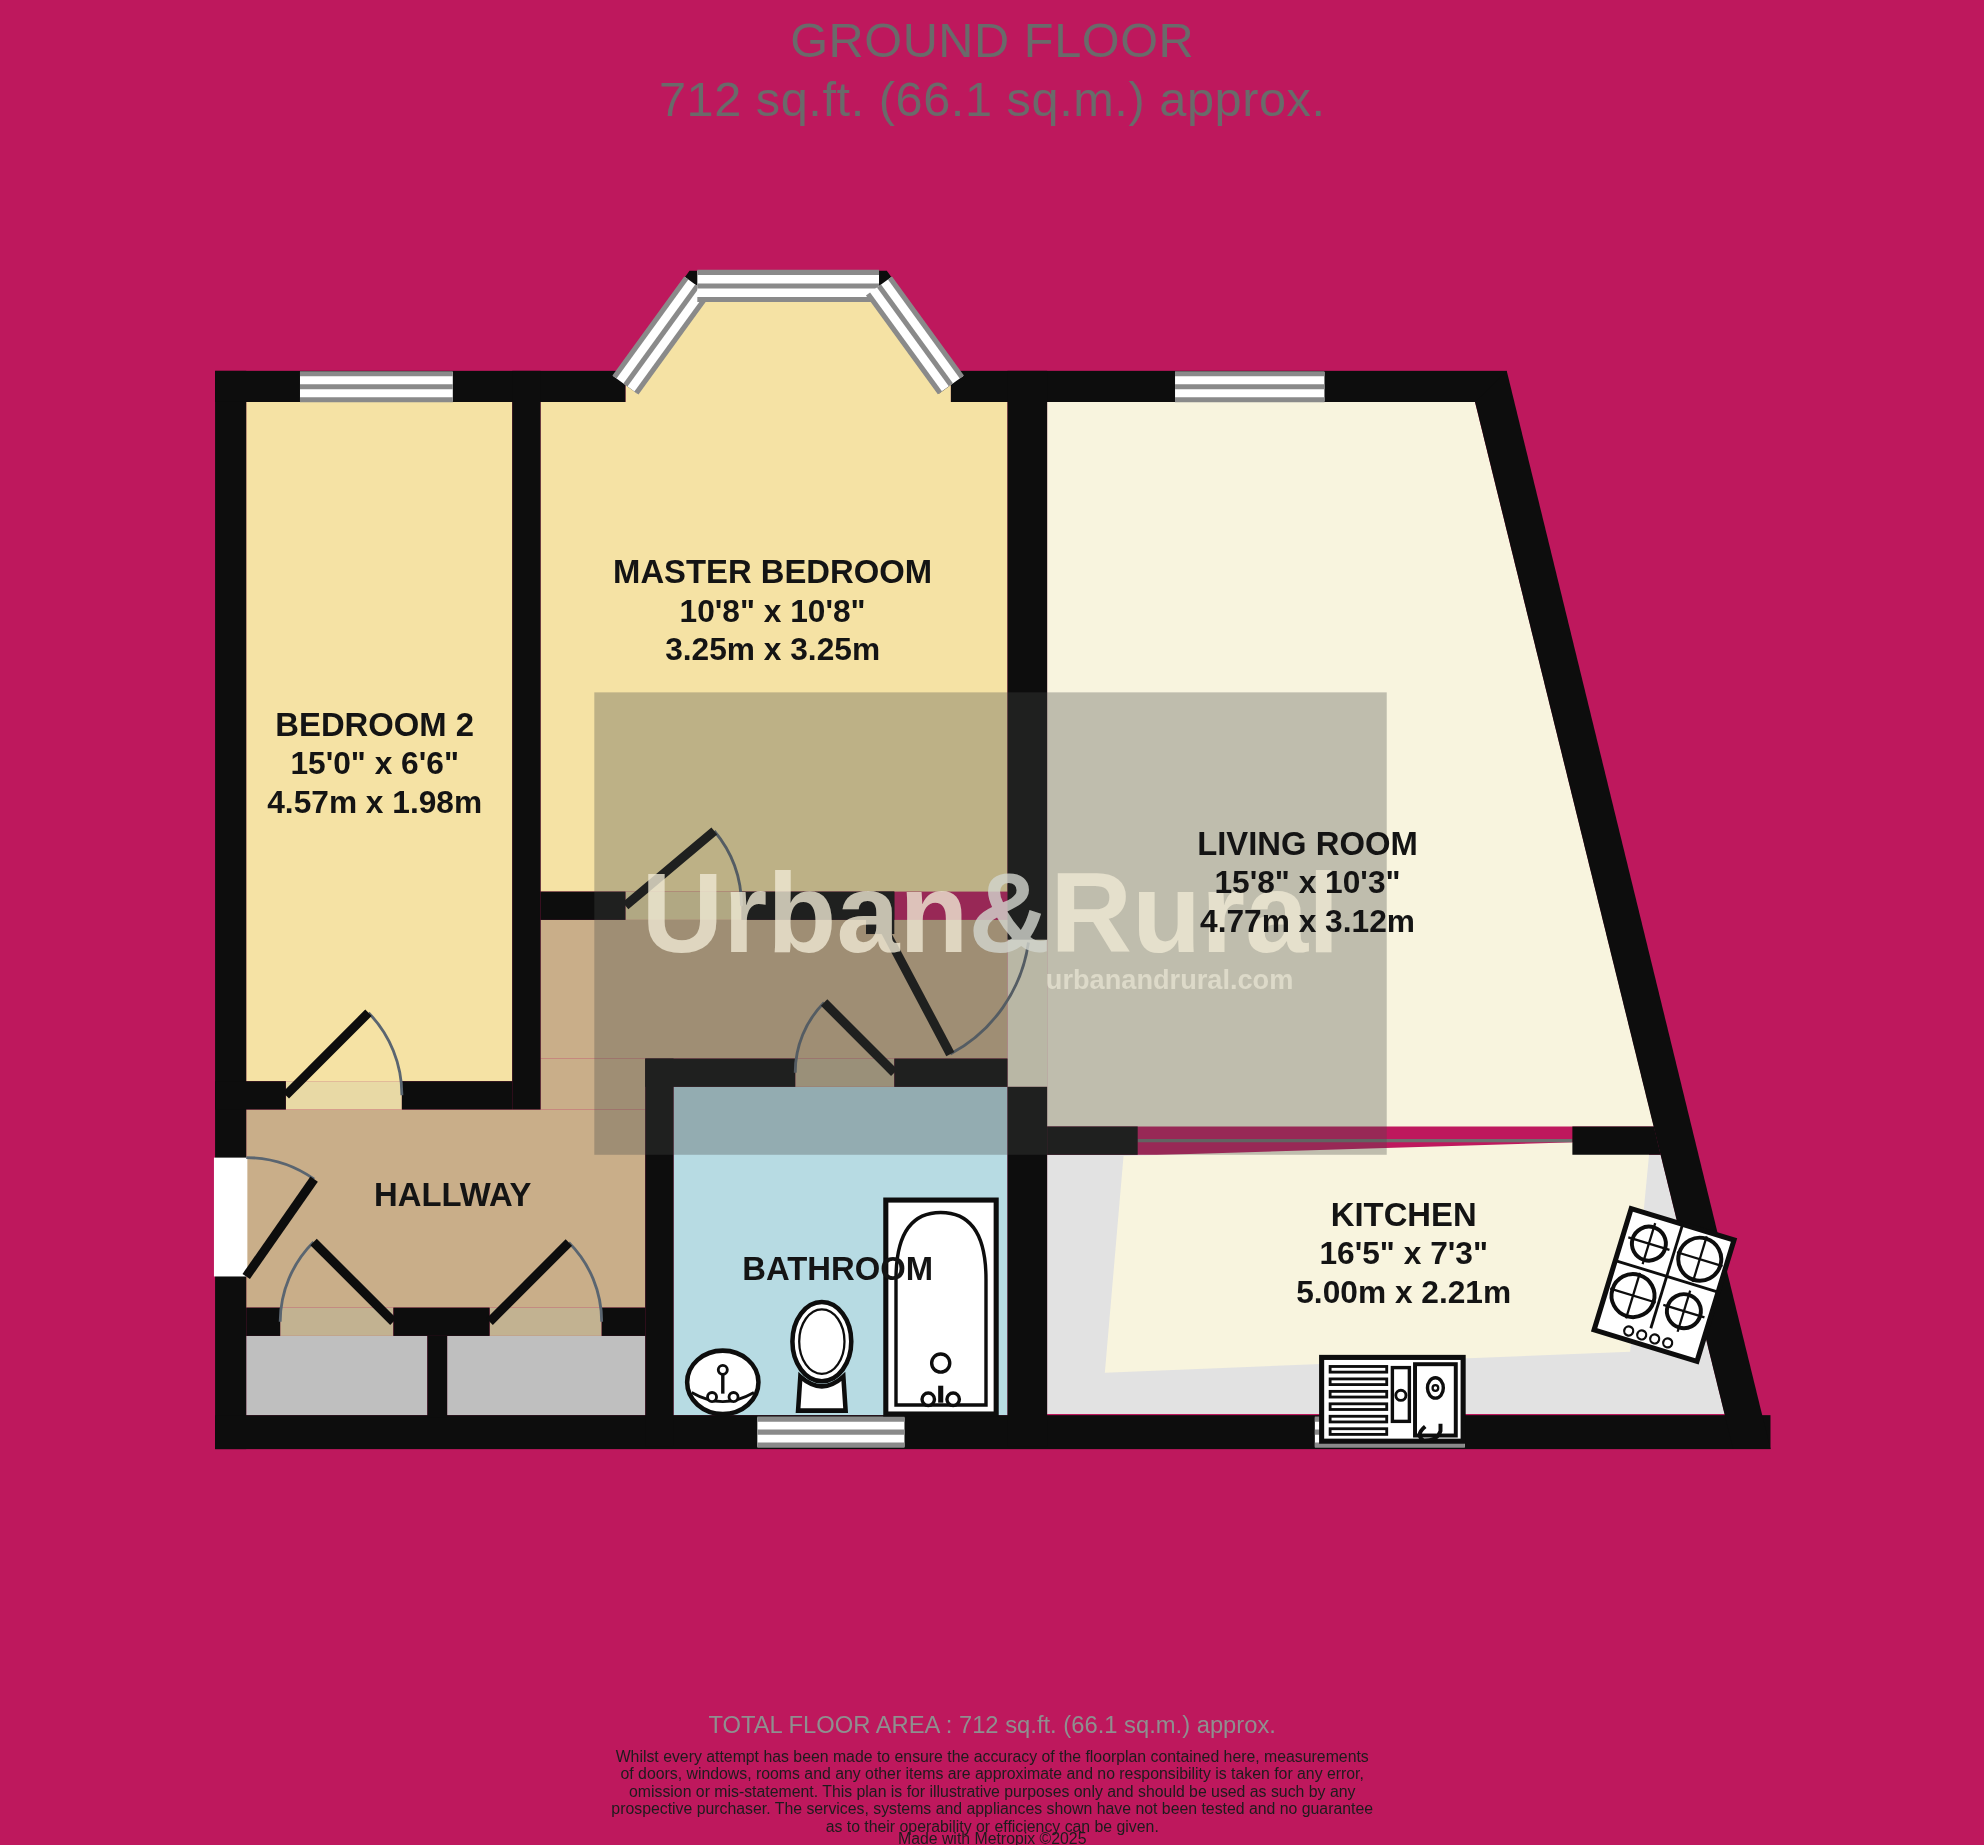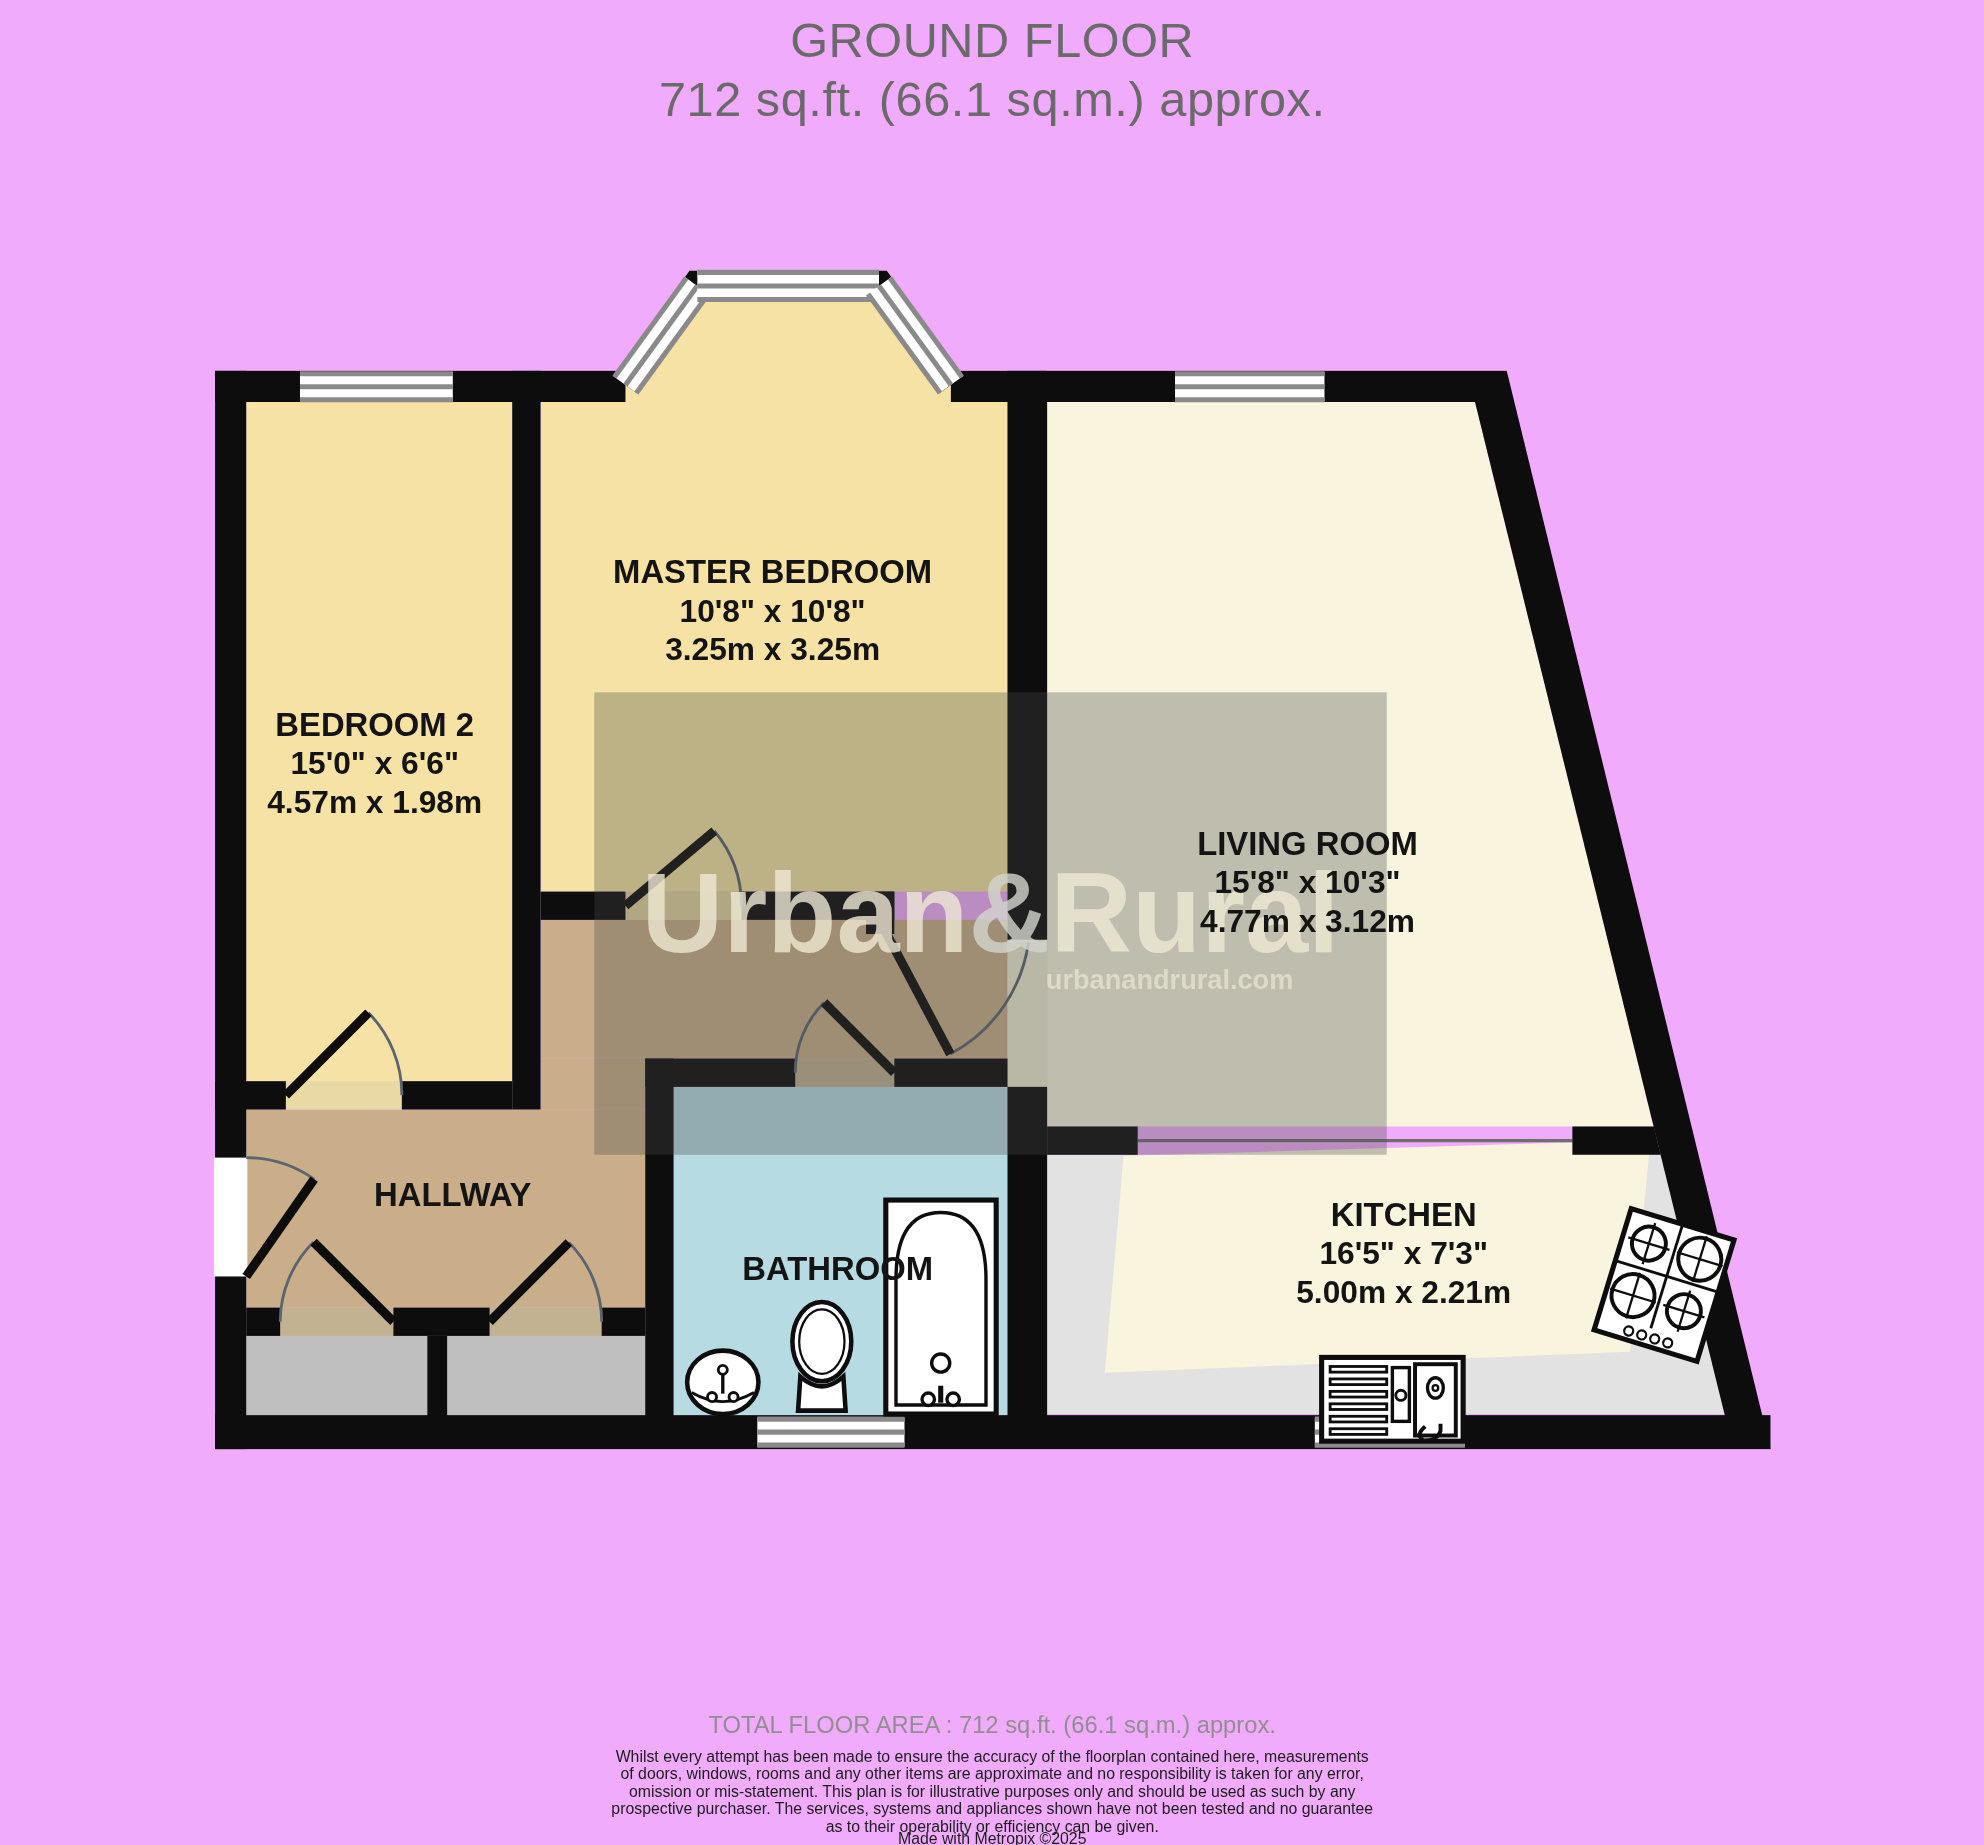--- a/index.html
+++ b/index.html
@@ -1,17 +1,17 @@
 <!DOCTYPE html>
 <html style="font-size:9px"><head>
 <meta charset="utf-8">
 <style>
   html,body{margin:0;padding:0;background:#ffffff;}
   body{font-family:"Liberation Sans", sans-serif;}
-  .page{position:relative;width:1985px;height:1846px;background:#f0abfc;overflow:hidden;}
+  .page{position:relative;width:1985px;height:1846px;background:#be185d;overflow:hidden;}
   svg text{user-select:none;}
   .title-line{fill:#6a6a6a;font-size:86px;letter-spacing:1px;}
   .room-name{fill:#141414;font-size:58px;font-weight:bold;}
   .room-dim{fill:#141414;font-size:56px;font-weight:bold;}
   .wm-big{font-size:200px;font-weight:bold;opacity:0.8;}
   .wm-url{font-size:48px;font-weight:bold;fill:#DFDCCB;opacity:0.95;}
   .footer-total{fill:#8f8f8f;font-size:42px;}
   .footer-small{fill:#1c1c1c;font-size:28px;}
 </style>
 </head>

